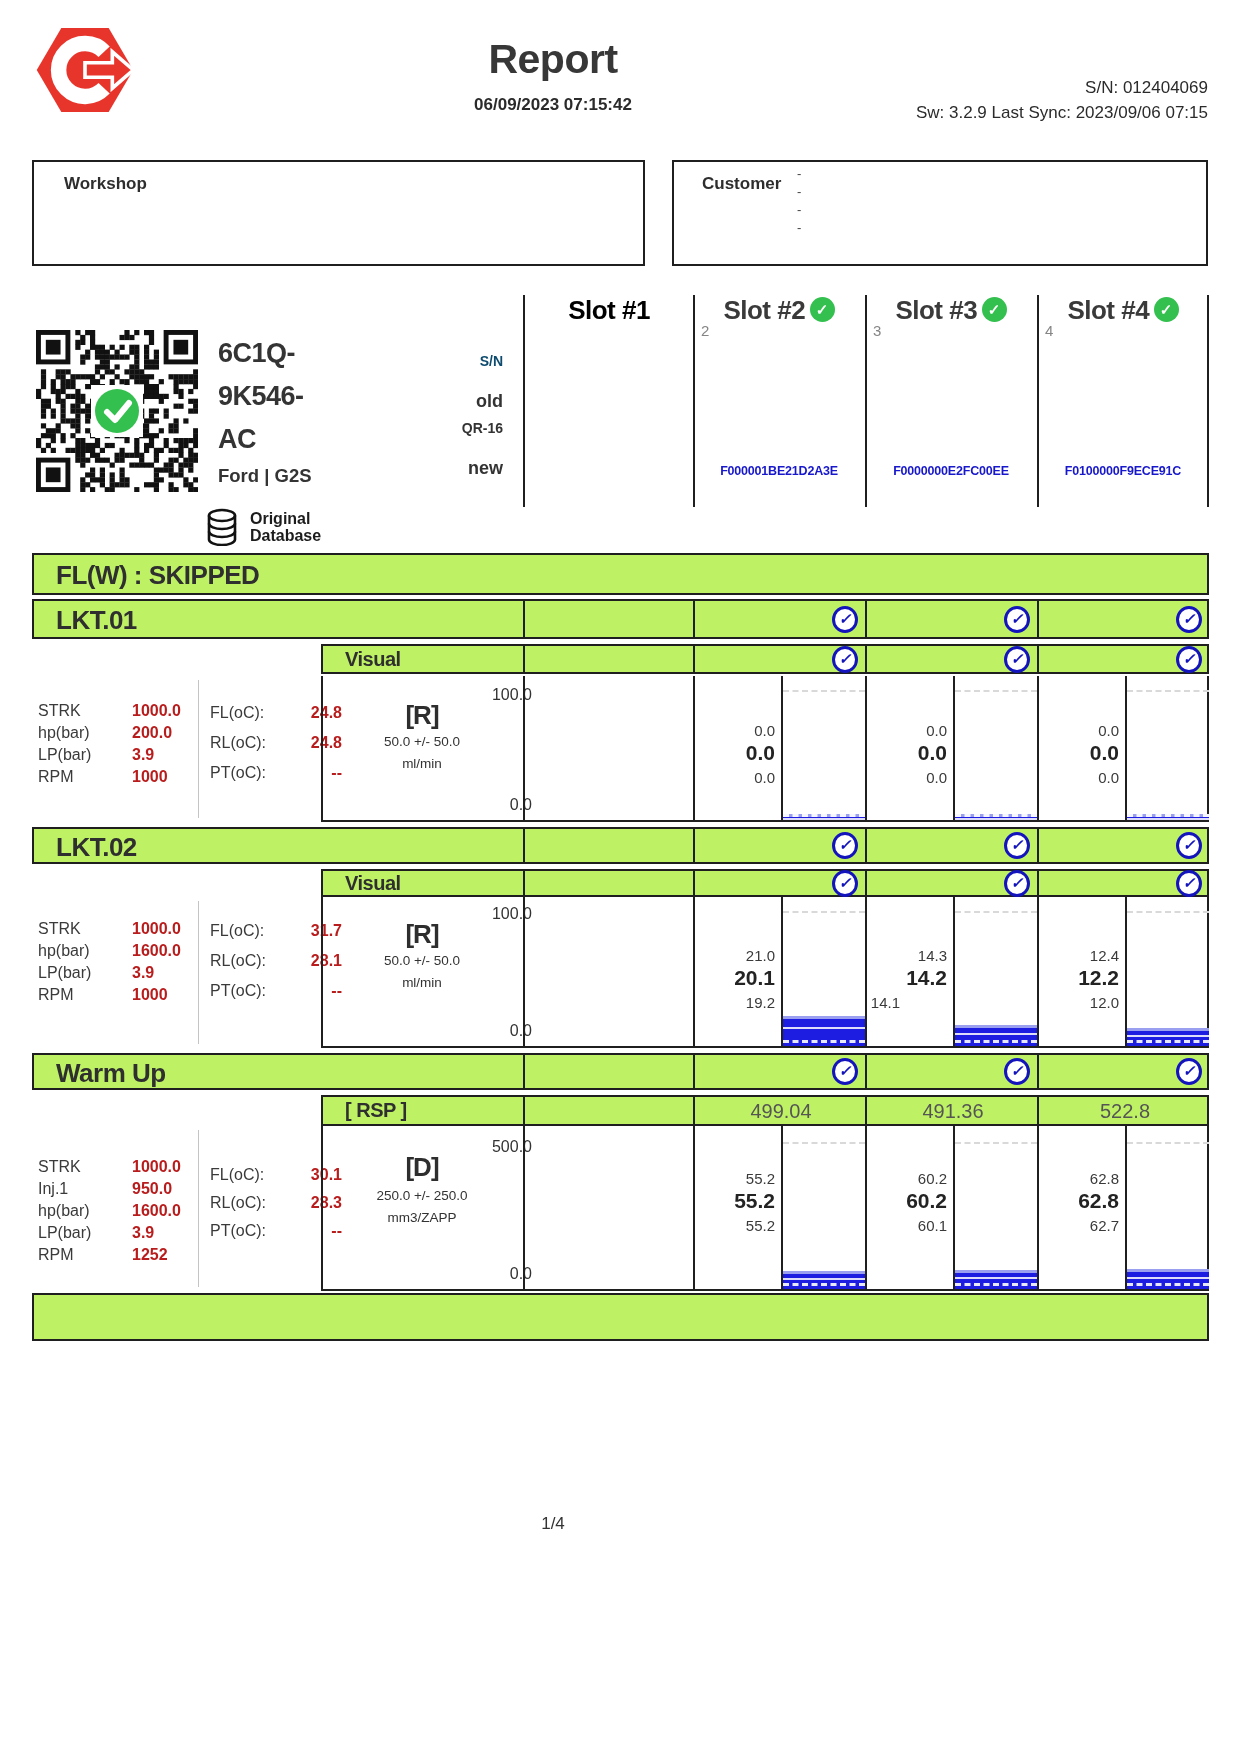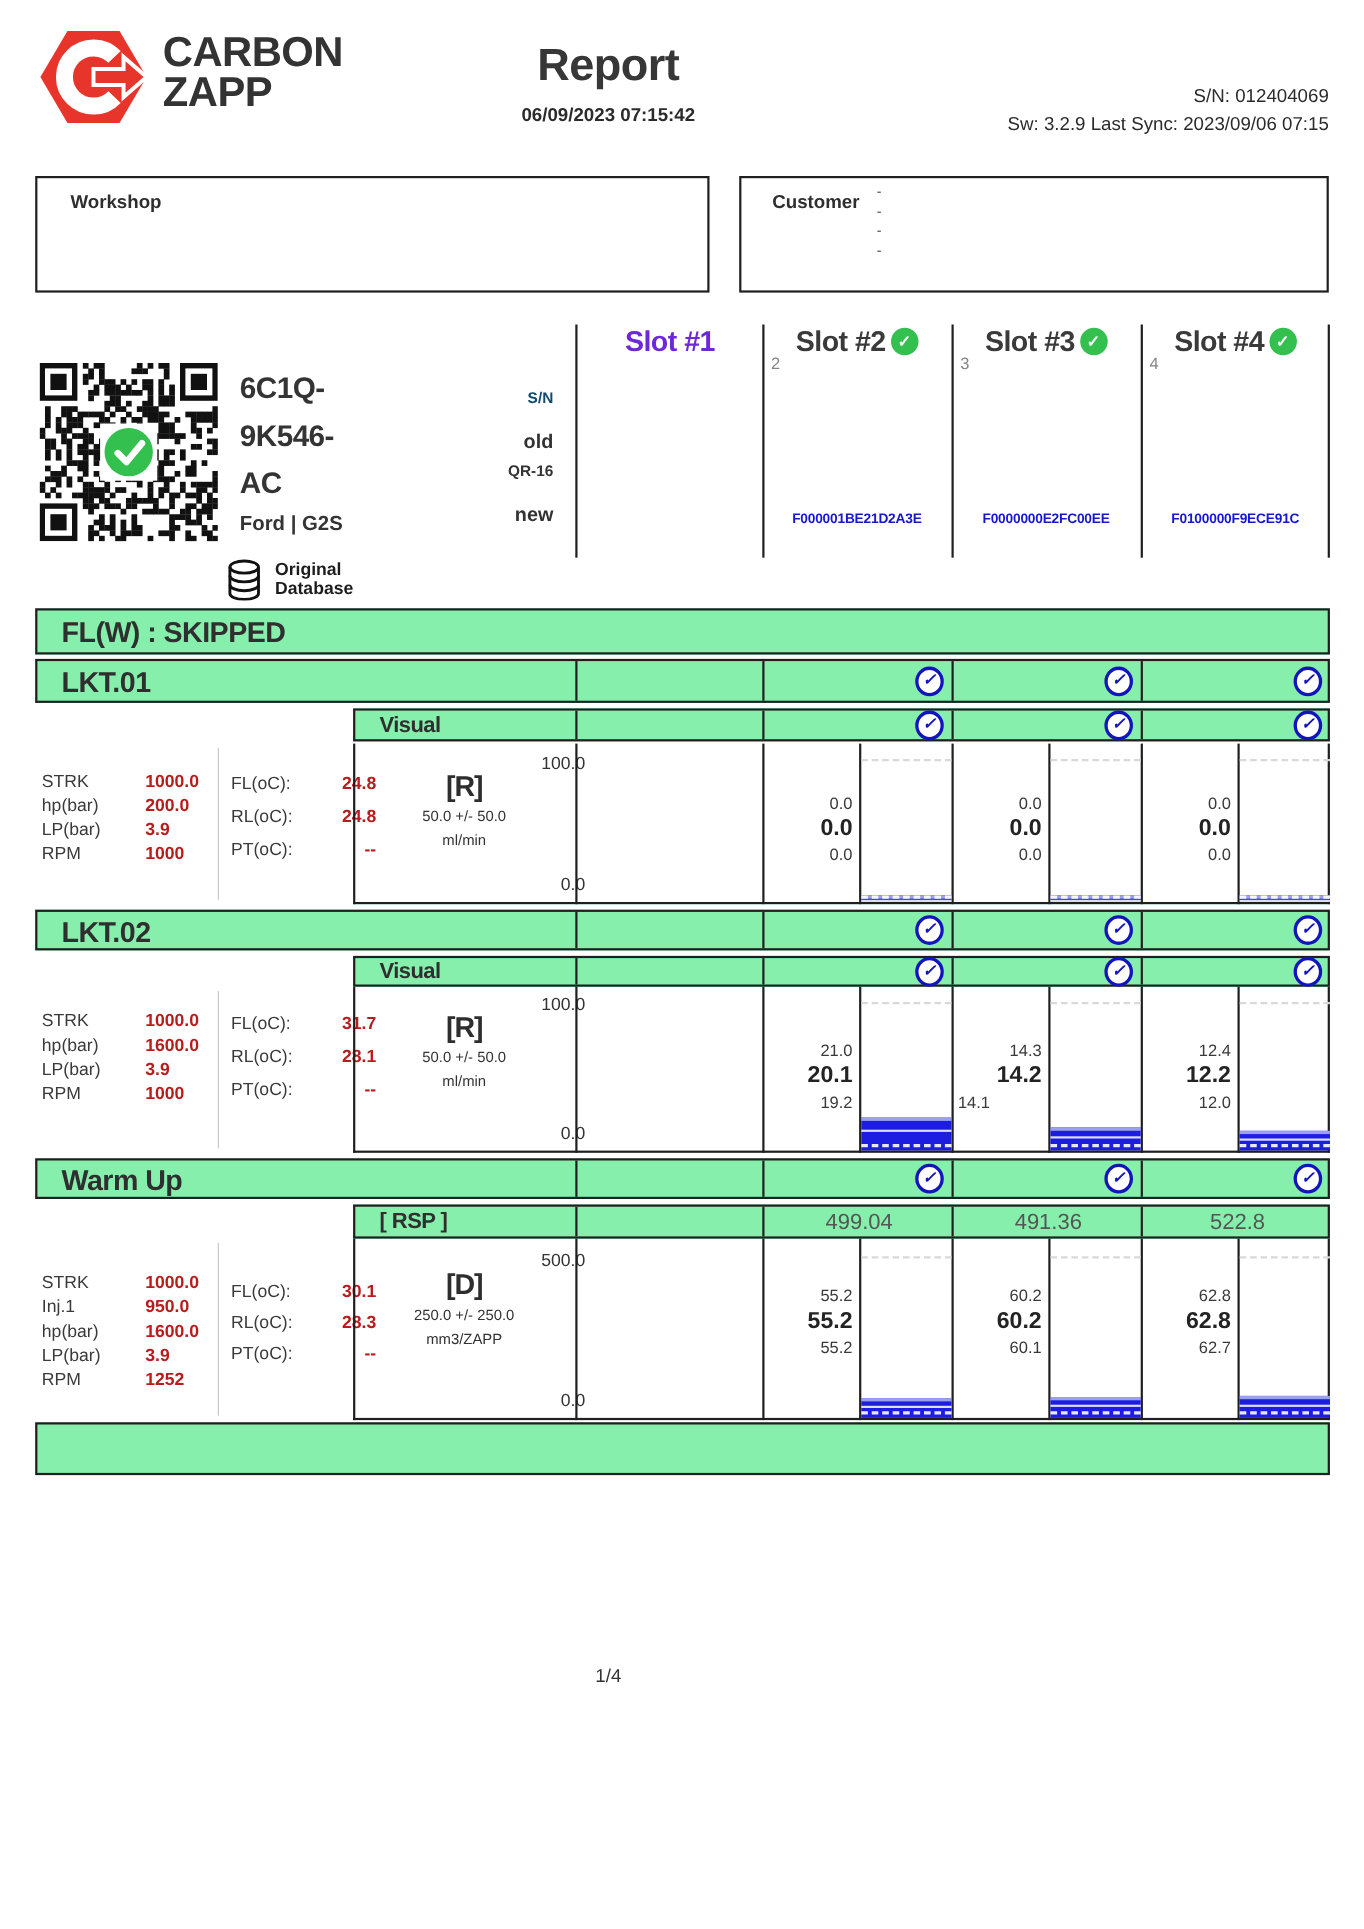--- a/index.html
+++ b/index.html
@@ -3,21 +3,21 @@
 <meta charset="utf-8">
 <style>
   html,body{margin:0;padding:0;background:#fff;}
   .page{position:relative;width:1240px;height:1754px;background:#fff;overflow:hidden;
         font-family:"Liberation Sans",sans-serif;color:#2e2e2e;}
   .a{position:absolute;}
   .b{font-weight:bold;}
   .ctr{text-align:center;}
   .rt{text-align:right;}
   .box{position:absolute;border:2px solid #1f1f1f;box-sizing:border-box;background:#fff;}
-  .band{position:absolute;background:#86efac;border:2px solid #1f1f1f;box-sizing:border-box;}
+  .band{position:absolute;background:#bef264;border:2px solid #1f1f1f;box-sizing:border-box;}
   .bandlabel{position:absolute;left:22px;font-weight:bold;color:#2f2f2f;letter-spacing:-0.5px;}
   .vl{position:absolute;width:2px;background:#1f1f1f;}
   .vl-light{position:absolute;width:1px;background:#c4c4c4;}
   .bluechk{position:absolute;width:26px;height:27px;border:3px solid #1414bd;border-radius:50%;
            box-sizing:border-box;background:#fff;color:#1414bd;font-weight:bold;font-style:italic;
            font-size:15px;line-height:20px;text-align:center;}
   .gchk{display:inline-block;width:25px;height:25px;border-radius:50%;background:#33c04e;color:#fff;
         font-size:15px;font-weight:bold;line-height:25px;text-align:center;vertical-align:4px;}
   .dash{position:absolute;border-top:2px dashed #d9d9d9;}
   .bar{position:absolute;background:#1d1de2;border-top:3px solid #9aa0ef;box-sizing:border-box;}
@@ -38,24 +38,20 @@
 
 <div class="page">
 
   <div class="a" style="left:34px;top:22px;width:102px;height:96px;">
     <svg viewBox="0 0 112 104" width="102" height="96">
       <polygon points="30,6 82,6 109,52 82,98 30,98 3,52" fill="#e8352b"></polygon>
       <path d="M77 32 A29 29 0 1 0 77 72" fill="none" stroke="#fff" stroke-width="17"></path>
       <path d="M56 44 h30 v-12 l23 20 -23 20 v-12 h-30 z" fill="#e8352b" stroke="#fff" stroke-width="4"></path>
     </svg>
   </div>
-  <div class="a" style="left:148px;top:30px;font-size:38px;line-height:36px;font-weight:bold;color:#333;letter-spacing:-0.5px;">
-    <div>CARBON</div>
-    <div>ZAPP</div>
-  </div>
   <div class="a ctr b" style="left:403px;top:36px;width:300px;font-size:41px;color:#373737;letter-spacing:-0.5px;">Report</div>
   <div class="a ctr b" style="left:403px;top:95px;width:300px;font-size:17px;color:#2b2b2b;">06/09/2023 07:15:42</div>
   <div class="a rt" style="left:808px;top:78px;width:400px;font-size:17px;color:#2b2b2b;">S/N: 012404069</div>
   <div class="a rt" style="left:808px;top:103px;width:400px;font-size:17px;color:#2b2b2b;">Sw: 3.2.9 Last Sync: 2023/09/06 07:15</div>
 
   <div class="box" style="left:32px;top:160px;width:613px;height:106px;">
     <span class="a b" style="left:30px;top:12px;font-size:17px;">Workshop</span>
   </div>
   <div class="box" style="left:672px;top:160px;width:536px;height:106px;">
     <span class="a b" style="left:28px;top:12px;font-size:17px;">Customer</span>
@@ -65,21 +61,21 @@
     <span class="a" style="left:123px;top:58px;font-size:13px;color:#444;">-</span>
   </div>
 
   <div class="vl" style="left:523px;top:295px;height:212px;"></div>
   <div class="vl" style="left:693px;top:295px;height:212px;"></div>
   <div class="vl" style="left:865px;top:295px;height:212px;"></div>
   <div class="vl" style="left:1037px;top:295px;height:212px;"></div>
   <div class="vl" style="left:1207px;top:295px;height:212px;"></div>
 
   <div class="a ctr" style="left:525px;top:295px;width:168px;">
-    <span class="slot-label" style="color:#6d28d9;">Slot #1</span>
+    <span class="slot-label" style="color:#000000;">Slot #1</span>
   </div>
   <div class="a ctr" style="left:695px;top:295px;width:168px;">
     <span class="slot-label">Slot #2</span>
     <span class="gchk">✓</span>
   </div>
   <div class="a ctr" style="left:867px;top:295px;width:168px;">
     <span class="slot-label">Slot #3</span>
     <span class="gchk">✓</span>
   </div>
   <div class="a ctr" style="left:1039px;top:295px;width:168px;">

